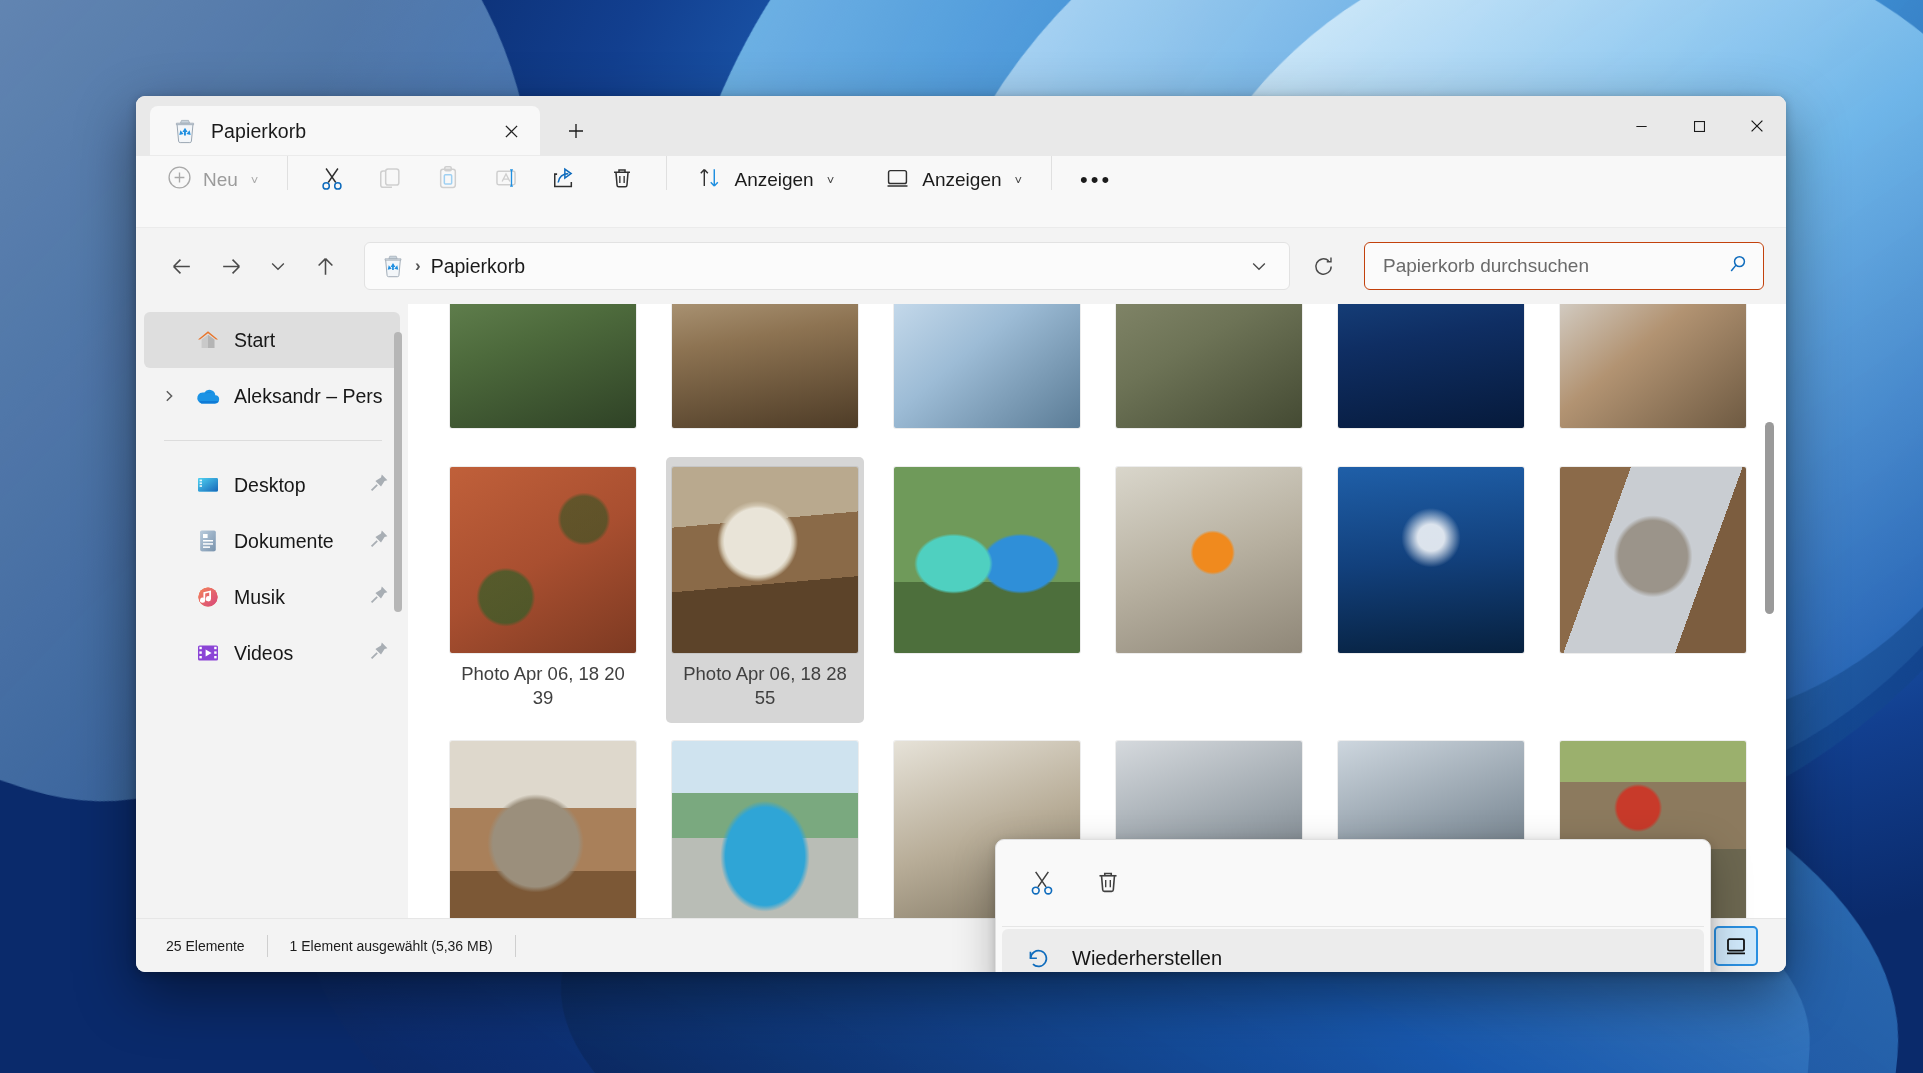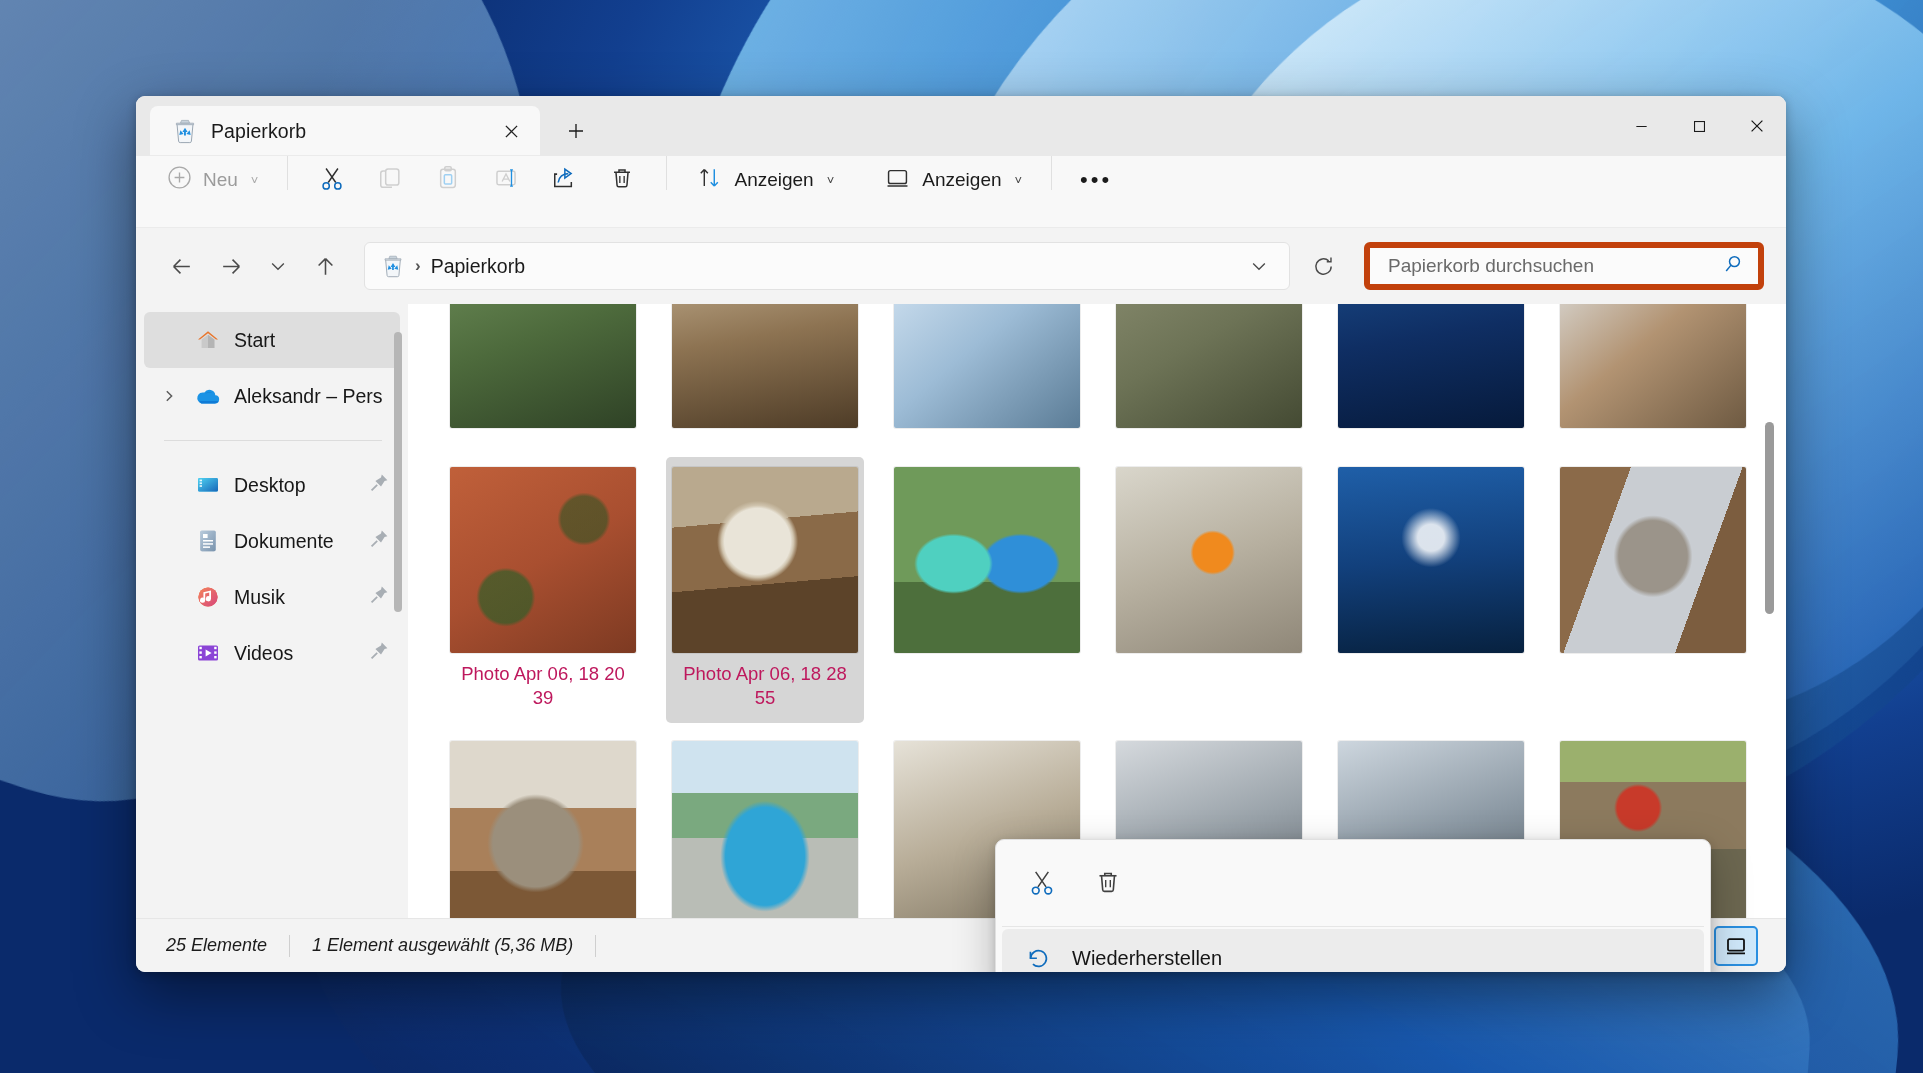--- a/index.html
+++ b/index.html
@@ -115,21 +115,21 @@
     flex: 1; height: 48px; background: #fbfbfb; border: 1px solid #e2e2e2;
     border-radius: 6px; margin-left: 12px; display: flex; align-items: center;
     padding: 0 8px 0 16px; gap: 10px;
   }
   .crumb-icon { width: 24px; height: 24px; flex: none; }
   .crumb-sep { color: #555; font-size: 17px; font-weight: 600; }
   .crumb { font-size: 19.5px; color: #1a1a1a; }
   .addr-right { margin-left: auto; display: flex; align-items: center; gap: 2px; }
   .addr-ibtn { width: 44px; height: 44px; display: flex; align-items: center; justify-content: center; color: #3b3b3b; }
   .searchbox {
-    width: 400px; height: 48px; background: #fbfbfb; border: 6px solid #c2410c;
+    width: 400px; height: 48px; background: #fbfbfb; border: 1px solid #c2410c;
     border-radius: 6px; margin-left: 14px; display: flex; align-items: center;
     padding: 0 14px 0 18px;
   }
   .searchbox .ph { flex: 1; font-size: 19px; color: #6a6a6a; }
 
   
   .body { flex: 1; display: flex; min-height: 0; background: #f9f9f9; position: relative; }
 
   
   .sidebar {
@@ -160,34 +160,34 @@
   .cell {
     padding: 10px 6px 12px; border-radius: 5px;
     display: flex; flex-direction: column; align-items: center;
   }
   .cell.selected { background: #d6d6d6; }
   .thumb {
     width: 186px; height: 186px; border-radius: 2px; overflow: hidden; flex: none;
     box-shadow: 0 0 0 1px rgba(0,0,0,.07);
   }
   .label {
-    margin-top: 9px; font-size: 18.5px; color: #be185d; text-align: center;
+    margin-top: 9px; font-size: 18.5px; color: #404040; text-align: center;
     line-height: 1.32; max-width: 186px;
   }
   .content-scroll {
     position: absolute; right: 12px; top: 118px; width: 9px; height: 192px;
     background: #9a9a9a; border-radius: 5px;
   }
 
   
   .statusbar {
     height: 54px; flex: none; background: #f3f3f3; border-top: 1px solid #e6e6e6;
     display: flex; align-items: center; padding: 0 20px; gap: 0;
   }
-  .status-text { font-size: 18px; color: #1c1c1c; padding: 0 22px; font-style: italic; }
+  .status-text { font-size: 14px; color: #1c1c1c; padding: 0 22px; }
   .status-text:first-child { padding-left: 10px; }
   .status-divider { width: 1px; height: 22px; background: #cfcfcf; }
   .status-right { margin-left: auto; display: flex; align-items: center; gap: 8px; padding-right: 8px; }
   .viewbtn {
     width: 44px; height: 40px; border-radius: 5px;
     display: flex; align-items: center; justify-content: center;
   }
   .viewbtn.active { background: #cfe8fa; outline: 2px solid #2a8fe0; outline-offset: -2px; }
 
   

